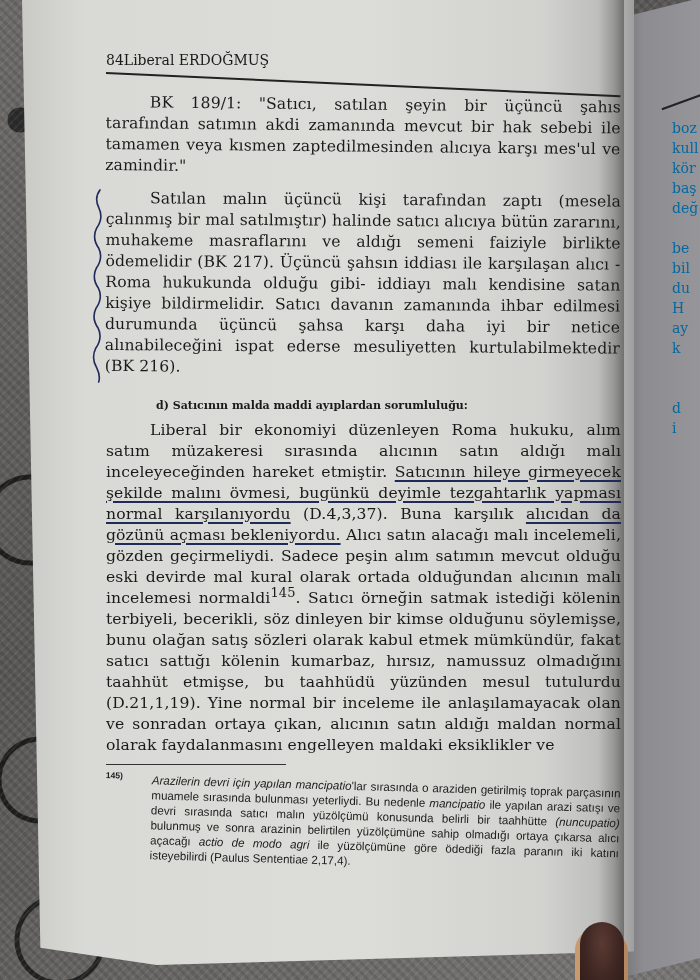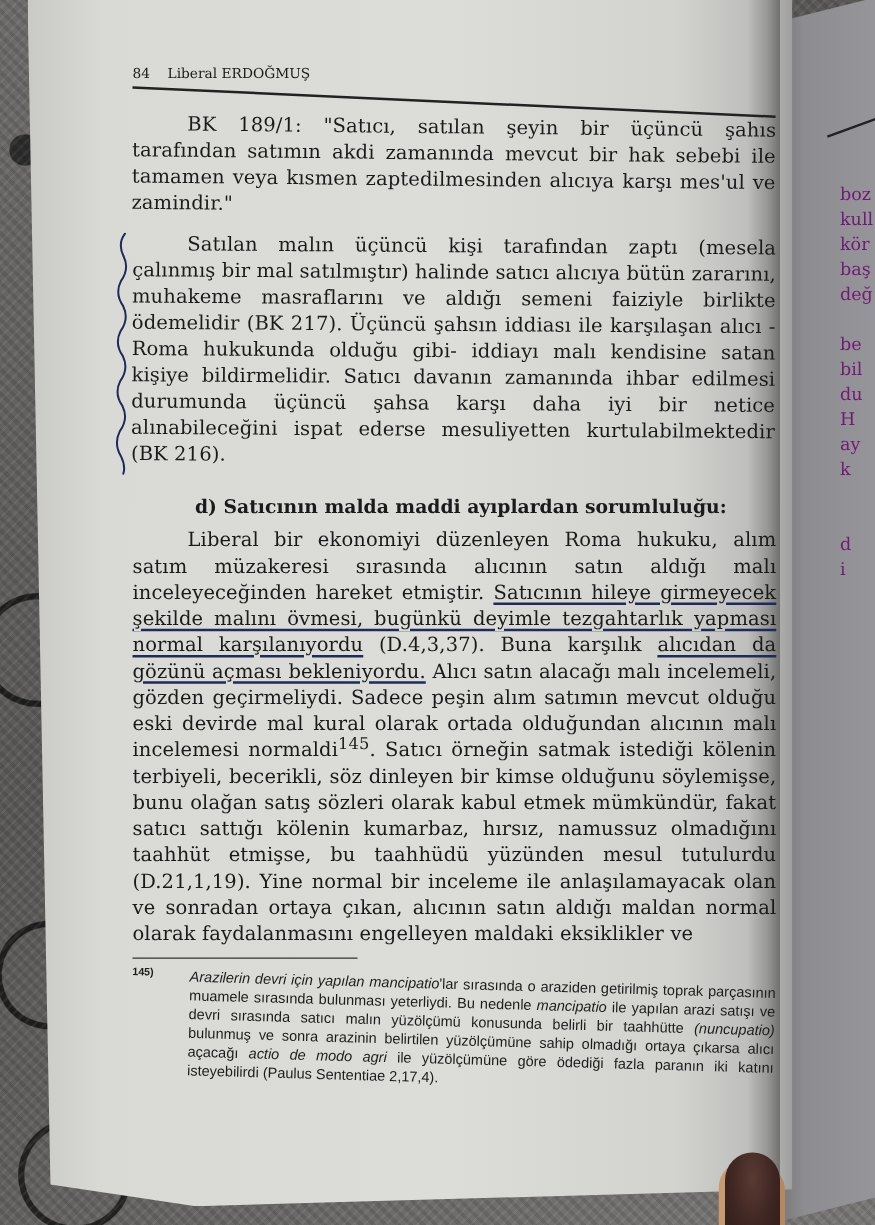--- a/index.html
+++ b/index.html
@@ -22,23 +22,23 @@
   }
   
   .right-page {
     position: absolute; left: 612px; top: 20px; width: 120px; height: 960px;
     background: linear-gradient(90deg, #6e6d70 0%, #8d8c90 25%, #9b9a9e 100%);
     transform: skewY(-14deg);
     transform-origin: left top;
     border-left: 2px solid #4a4a4c;
   }
   .right-page-text {
-    position: absolute; left: 672px; top: 146px;
+    position: absolute; left: 672px; top: 118px;
     font-family: "DejaVu Serif", serif;
-    font-size: 14px; color: #701a75; line-height: 20px;
+    font-size: 14px; color: #0369a1; line-height: 20px;
     white-space: pre;
   }
   .right-rule {
     position: absolute; left: 660px; top: 98px; width: 60px; height: 1.5px;
     background: #222; transform: rotate(-20deg);
   }
   
   .page {
     position: absolute;
     left: 22px; top: 0; width: 612px; height: 965px;
@@ -48,42 +48,42 @@
   }
   .page-curl {
     position: absolute; left: 598px; top: 0; width: 26px; height: 960px;
     background: linear-gradient(90deg, rgba(0,0,0,0) 0%, rgba(0,0,0,0.18) 60%, rgba(0,0,0,0.35) 100%);
   }
   .content {
     position: absolute; left: 106px; top: 52px; width: 515px;
     color: #1a1a1a;
   }
   .header-row {
-    display: flex; align-items: flex-end; gap: 14px;
-    font-size: 11px; font-family: "DejaVu Serif", serif;
+    display: flex; align-items: flex-end; 
+    font-size: 14px; font-family: "DejaVu Serif", serif;
     padding-bottom: 2px;
   }
   .header-rule {
     height: 1.5px; background: #222; width: 515px;
     transform: rotate(2.6deg); transform-origin: left center;
     margin-top: 2px; margin-bottom: 18px;
   }
   .para {
     font-size: 15.6px; line-height: 21px;
     text-align: justify; text-align-last: left;
     letter-spacing: 0.1px;
   }
   .indent { text-indent: 44px; }
   .para-quote { transform: rotate(0.6deg); transform-origin: left top; }
   .para-bracket { position: relative; margin-top: 12px; transform: rotate(0.4deg); transform-origin: left top; }
   .ink-brace {
     position: absolute; left: -14px; top: 0; width: 12px; height: 196px;
   }
   .section-title {
-    font-weight: bold; font-size: 15px; margin: 22px 0 8px 50px;
+    font-weight: bold; font-size: 11px; margin: 22px 0 8px 50px;
     font-family: "DejaVu Serif", serif;
   }
   .underline-ink {
     text-decoration: underline;
     text-decoration-color: #1f2a5a;
     text-decoration-thickness: 2px;
     text-underline-offset: 3px;
   }
   sup { font-size: 13px; vertical-align: super; line-height: 0; }
   .fn-rule {

